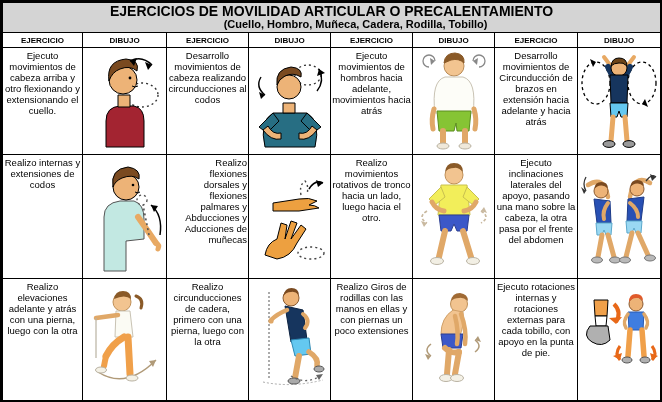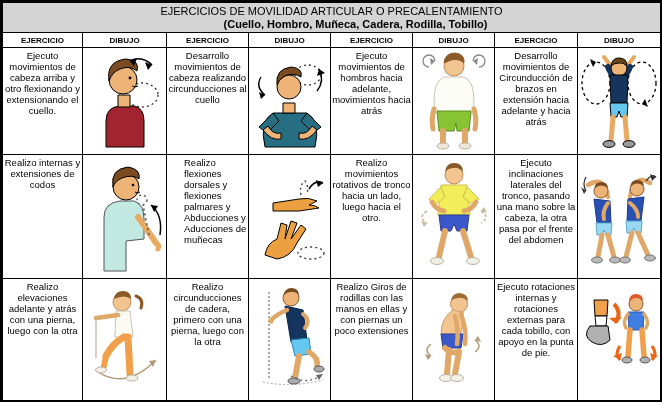--- a/index.html
+++ b/index.html
@@ -2,25 +2,25 @@
 <html><head>
 <meta charset="utf-8">
 <style>
   * { margin:0; padding:0; box-sizing:border-box; }
   html,body { background:#ffffff; }
   body { font-family:"Liberation Sans", sans-serif; color:#000; }
   .frame { width:662px; height:402px; border:2px solid #000; background:#fff; }
   table { width:100%; height:100%; border-collapse:collapse; table-layout:fixed; }
   td, th { border:1px solid #000; vertical-align:top; overflow:hidden; background:#fff; }
   .title-cell { background:#d4d4d4; text-align:center; vertical-align:middle; padding:1px 0; }
-  .title-line  { font-size:11px; font-weight:normal; line-height:14px; }
+  .title-line  { font-size:14px; font-weight:bold; line-height:14px; }
   .subtitle-line { font-size:11px; font-weight:bold; line-height:13px;margin-left:48px; }
   .colhead { font-size:8px; font-weight:bold; text-align:center; vertical-align:middle; padding:0;margin-top:18px; }
   .txt { font-size:9.5px; line-height:11px; text-align:center; padding:2px 1px 0 1px; word-wrap:break-word; }
-  .ta-left { text-align:left; padding-left:17px; }
+  .ta-left { text-align:right; padding-left:17px; }
   .draw { vertical-align:middle; text-align:center; padding:0; }
   .draw svg { display:block; margin:0 auto; }
 </style>
 </head>
 <body>
 
 <div class="frame">
 <table>
   <colgroup>
     <col style="width:80px">
@@ -59,21 +59,21 @@
         <path d="M32 44 h12 v12 h-12 z" fill="#edb377" stroke="#000"></path>
         <circle cx="37" cy="29" r="14" fill="#edb377" stroke="#000"></circle>
         <path d="M23 30 Q20 10 40 8 Q54 9 51 20 Q44 14 34 18 Q26 21 23 30 Z" fill="#7a4a20" stroke="#000"></path>
         <circle cx="44" cy="27" r="1.4" fill="#000"></circle>
         <path d="M46 35 q3 2 6 0" fill="none" stroke="#000"></path>
         <path d="M44 10 Q56 4 66 14" fill="none" stroke="#000" stroke-width="1.6"></path>
         <polygon points="66,14 59,11 62,19" fill="#000"></polygon>
         <polygon points="44,10 51,7 48,15" fill="#000"></polygon>
       </svg>
     </td>
-    <td class="txt">Desarrollo movimientos de cabeza realizando circunducciones al cuello</td>
+    <td class="txt">Desarrollo movimientos de cabeza realizando circunducciones al codos</td>
     <td class="draw">
       <svg width="78" height="100" viewBox="0 0 78 100">
         <ellipse cx="57" cy="24" rx="13" ry="10" fill="none" stroke="#333" stroke-dasharray="2 3" stroke-width="1.3"></ellipse>
         <path d="M14 96 Q8 70 22 62 L56 62 Q70 70 64 96 Z" fill="#276e83" stroke="#000"></path>
         <path d="M22 62 L8 76 L16 82 L28 70 Z" fill="#276e83" stroke="#000"></path>
         <path d="M56 62 L70 76 L62 82 L50 70 Z" fill="#276e83" stroke="#000"></path>
         <path d="M12 79 Q20 90 30 88 L30 82 Q22 84 17 75 Z" fill="#edb377" stroke="#000"></path>
         <path d="M66 79 Q58 90 48 88 L48 82 Q56 84 61 75 Z" fill="#edb377" stroke="#000"></path>
         <path d="M32 52 h12 v10 h-12 z" fill="#edb377" stroke="#000"></path>
         <circle cx="38" cy="36" r="12" fill="#edb377" stroke="#000"></circle>
@@ -168,21 +168,21 @@
         <path d="M30 72 L24 98" stroke="#e0a868" stroke-width="6" stroke-linecap="round"></path>
         <path d="M48 72 L56 98" stroke="#e0a868" stroke-width="6" stroke-linecap="round"></path>
         <ellipse cx="22" cy="102" rx="6.5" ry="3.5" fill="#f2efe4" stroke="#b9b2a2"></ellipse>
         <ellipse cx="58" cy="102" rx="6.5" ry="3.5" fill="#f2efe4" stroke="#b9b2a2"></ellipse>
         <path d="M12 52 Q2 58 12 64" fill="none" stroke="#c9b9a0" stroke-width="1.6" stroke-dasharray="3 2"></path>
         <polygon points="12,64 6,62 9,68" fill="#c9b9a0"></polygon>
         <path d="M66 52 Q76 58 66 64" fill="none" stroke="#c9b9a0" stroke-width="1.6" stroke-dasharray="3 2"></path>
         <polygon points="66,52 72,54 69,48" fill="#c9b9a0"></polygon>
       </svg>
     </td>
-    <td class="txt">Ejecuto inclinaciones laterales del tronco, pasando una mano sobre la cabeza, la otra pasa por el frente del abdomen</td>
+    <td class="txt">Ejecuto inclinaciones laterales del apoyo, pasando una mano sobre la cabeza, la otra pasa por el frente del abdomen</td>
     <td class="draw">
       <svg width="78" height="116" viewBox="0 0 78 116">
         <path d="M28 38 Q24 16 8 26" stroke="#e0a868" stroke-width="4.5" fill="none" stroke-linecap="round"></path>
         <circle cx="21" cy="32" r="7" fill="#edb377" stroke="#8a5a30"></circle>
         <path d="M14.5 30 q0 -7 7 -7 q6 0 6.5 6 q-4 -3 -7 -2.5 q-4 0 -6.5 3.5 Z" fill="#7a4a20"></path>
         <path d="M14 40 L30 42 L31 64 L17 64 Z" fill="#2850b4" stroke="#1c3a88"></path>
         <path d="M28 44 q-6 8 -4 16" stroke="#e0a868" stroke-width="4" fill="none" stroke-linecap="round"></path>
         <path d="M16 64 h16 l-1 12 h-5 l-2 -5 l-2 5 h-5 Z" fill="#9ad8f2" stroke="#5aa8cc"></path>
         <path d="M22 76 L18 98" stroke="#e0a868" stroke-width="5" stroke-linecap="round"></path>
         <path d="M28 76 L34 98" stroke="#e0a868" stroke-width="5" stroke-linecap="round"></path>

